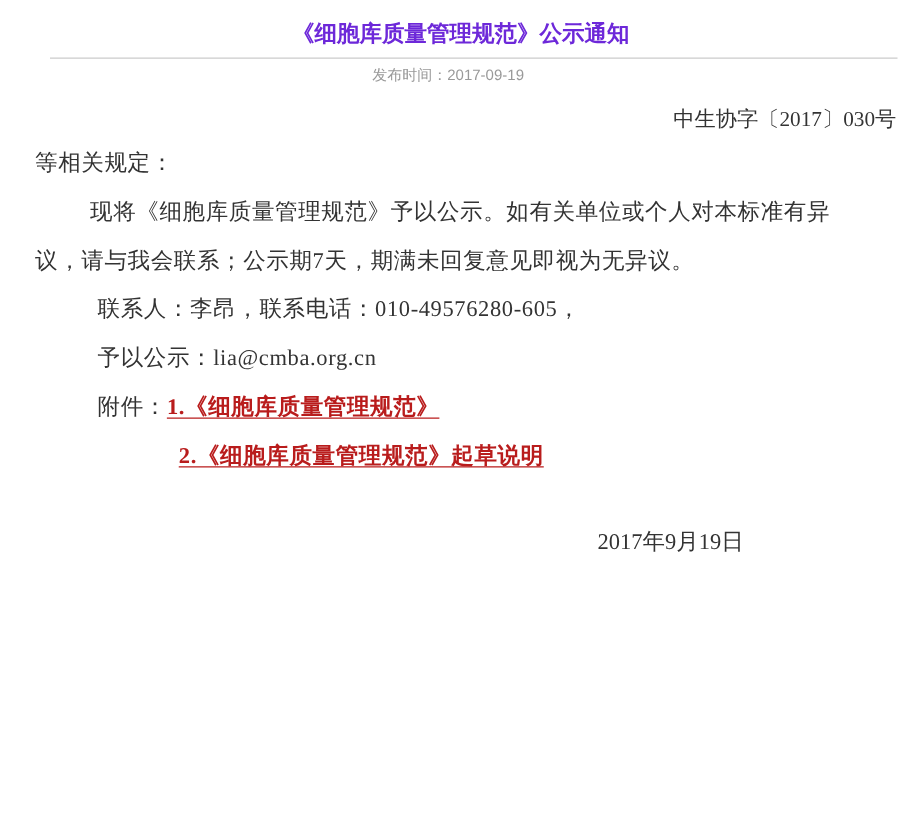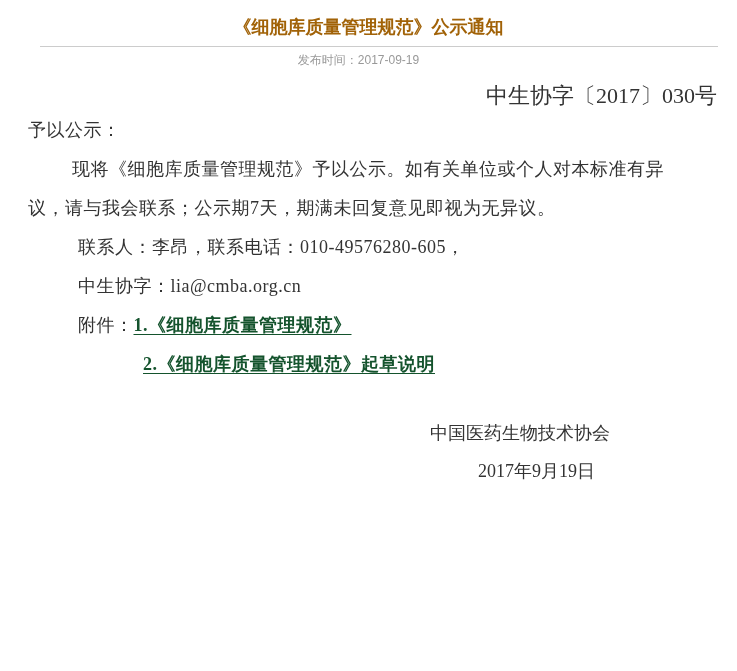--- a/index.html
+++ b/index.html
@@ -17,38 +17,38 @@
     font-family: "Liberation Serif", "DejaVu Serif", serif;
     overflow: hidden;
   }
   .title {
     margin: 0;
     padding-top: 15px;
     font-size: 18px;
     font-weight: bold;
     line-height: 24px;
     text-align: center;
-    color: #a16207;
+    color: #6d28d9;
     font-family: "Liberation Sans", "DejaVu Sans", sans-serif;
   }
   .divider {
     height: 0;
     border-top: 1px solid #cccccc;
     margin: 7px 19px 0 40px;
   }
   .pub-date {
     font-size: 12px;
     color: #999999;
     text-align: center;
     padding-right: 20px;
     line-height: 26px;
     font-family: "Liberation Sans", "DejaVu Sans", sans-serif;
   }
   .doc-no {
-    font-size: 22px;
+    font-size: 17px;
     color: #333333;
     text-align: right;
     padding-right: 20px;
     margin-top: 12px;
     line-height: 22px;
   }
   .content {
     padding: 4px 24px 0 28px;
     font-size: 18px;
     line-height: 39px;
@@ -59,21 +59,21 @@
     white-space: pre-line;
     text-indent: 44px;
   }
   .cline {
     white-space: pre-line;
     text-indent: 50px;
   }
   .attach-line  { margin-left: 50px; }
   .attach-line2 { margin-left: 115px; }
   .attach-link {
-    color: #14532d;
+    color: #b91c1c;
     font-weight: bold;
     text-decoration: underline;
     text-underline-offset: 3px;
     cursor: pointer;
   }
   .signature {
     margin-top: 30px;
     font-size: 18px;
     line-height: 38px;
     text-align: right;
@@ -83,25 +83,24 @@
 </style>
 </head>
 <body>
 
 <div class="page">
   <h1 class="title">《细胞库质量管理规范》公示通知</h1>
   <div class="divider"></div>
   <div class="pub-date">发布时间：2017-09-19</div>
   <div class="doc-no">中生协字〔2017〕030号</div>
   <div class="content">
-    <div class="salutation">予以公示：</div>
+    <div class="salutation">等相关规定：</div>
     <div class="para">现将《细胞库质量管理规范》予以公示。如有关单位或个人对本标准有异
 议，请与我会联系；公示期7天，期满未回复意见即视为无异议。</div>
     <div class="cline">联系人：李昂，联系电话：010-49576280-605，</div>
-    <div class="cline">中生协字：lia@cmba.org.cn</div>
+    <div class="cline">予以公示：lia@cmba.org.cn</div>
     <div class="attach-line"><span>附件：</span><a class="attach-link">1.《细胞库质量管理规范》</a></div>
     <div class="attach-line2"><a class="attach-link">2.《细胞库质量管理规范》起草说明</a></div>
   </div>
   <div class="signature">
-    <div class="sig-org">中国医药生物技术协会</div>
     <div class="sig-date">2017年9月19日</div>
   </div>
 </div>
 
 </body></html>

